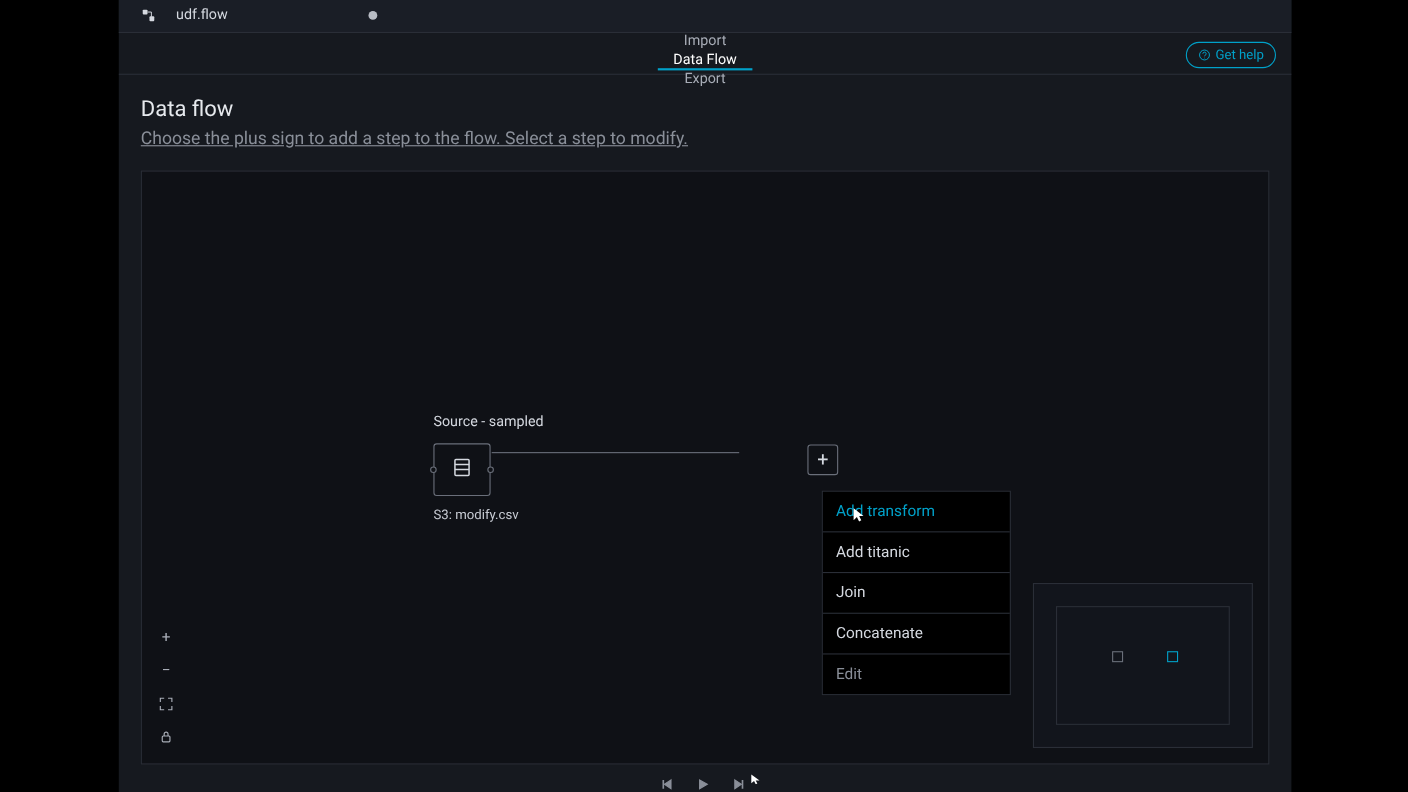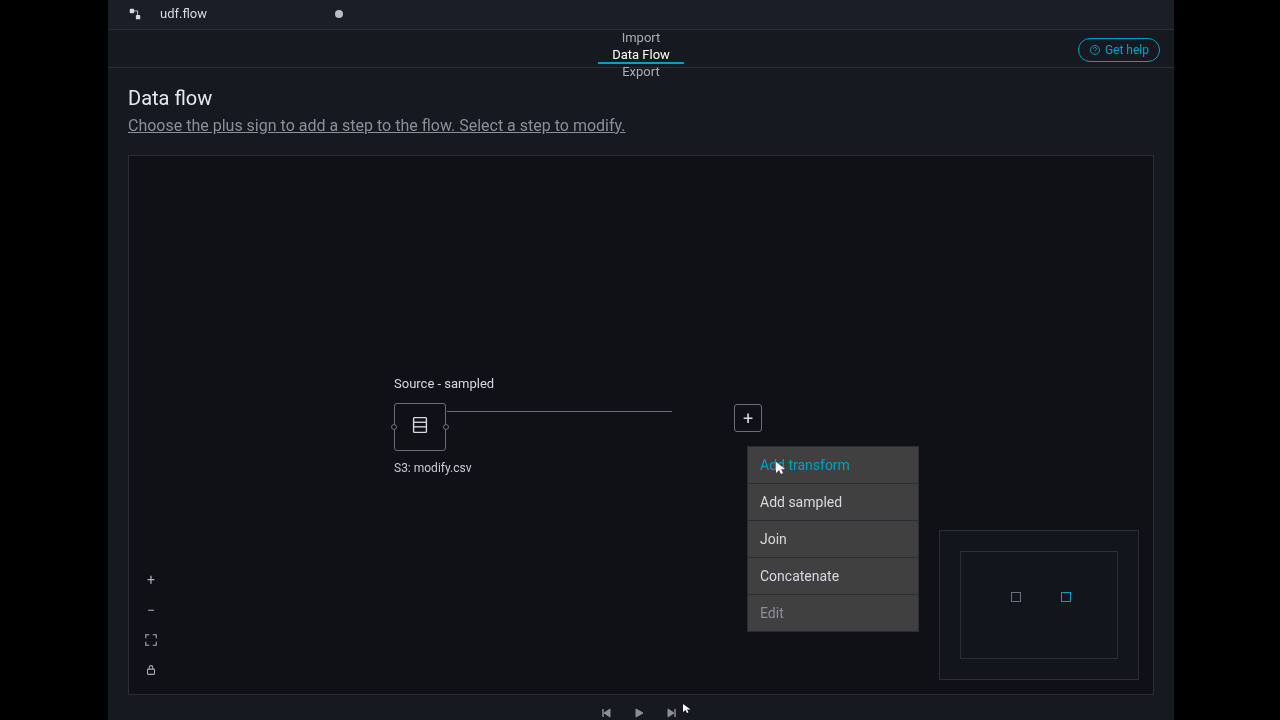--- a/index.html
+++ b/index.html
@@ -147,21 +147,21 @@
   width: 28px; height:28px;
   border:1px solid #6a6f7a; border-radius:3px;
   display:flex; align-items:center; justify-content:center;
   color:#d5d9e0; font-size:18px; cursor:pointer; background:#0f1116;
 }
 
 .ctx-menu {
   position:absolute;
   left: 618px; top: 290px;
   width: 172px;
-  background:#404040;
+  background:#000000;
   border:1px solid #2a2e37;
 }
 .ctx-item {
   padding: 10px 12px;
   font-size: 14px;
   color:#d5d9e0;
   border-bottom:1px solid #2a2e37;
   cursor:pointer;
 }
 .ctx-item:last-child { border-bottom:none; color:#8a8f99; }
@@ -279,21 +279,21 @@
 
     <div class="connector"></div>
 
 
     <div class="add-step">
       <span>+</span>
     </div>
 
     <div class="ctx-menu">
       <div class="ctx-item active">Add transform</div>
-      <div class="ctx-item">Add sampled</div>
+      <div class="ctx-item">Add titanic</div>
       <div class="ctx-item">Join</div>
       <div class="ctx-item">Concatenate</div>
       <div class="ctx-item">Edit</div>
     </div>
 
     <div class="cursor-pointer">
       <svg viewBox="0 0 16 16">
           <path d="M5 2 L5 13 L8 10 L10 14 L12 13 L10 9 L14 9 Z"></path>
         </svg>
     </div>

